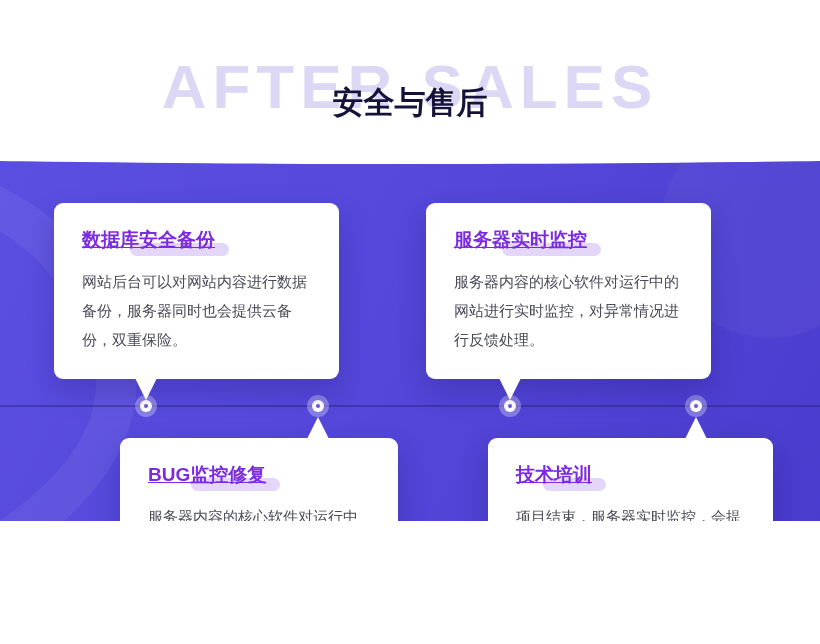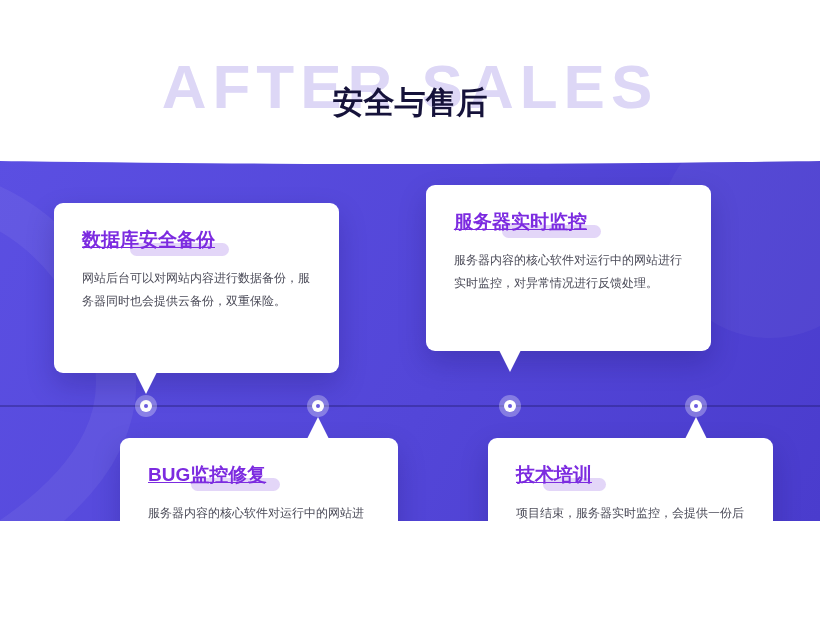--- a/index.html
+++ b/index.html
@@ -117,21 +117,21 @@
     right: -14px;
     bottom: -4px;
     height: 13px;
     border-radius: 7px;
     background: #e3d6f8;
     z-index: 0;
   }
   .card-title .txt { position: relative; z-index: 1; }
   .card-body {
     margin-top: 15px;
-    font-size: 12px;
+    font-size: 15px;
     line-height: 1.95;
     color: #4b4b58;
   }
   .tail {
     position: absolute;
     width: 0; height: 0;
     border-style: solid;
     border-color: transparent;
   }
   .tail.down {
@@ -139,21 +139,21 @@
     border-width: 22px 11px 0 11px;
     border-top-color: #ffffff;
   }
   .tail.up {
     top: -21px;
     border-width: 0 11px 22px 11px;
     border-bottom-color: #ffffff;
   }
 
   .card-1 { left: 54px;  top: 203px; width: 285px; min-height: 170px; }
-  .card-2 { left: 426px; top: 185px; width: 285px; min-height: 166px; }
+  .card-2 { left: 426px; top: 203px; width: 285px; min-height: 166px; }
   .card-3 { left: 120px; top: 438px; width: 278px; min-height: 170px; }
   .card-4 { left: 488px; top: 438px; width: 285px; min-height: 170px; }
 
   .card-1 .tail { left: 81px; }
   .card-2 .tail { left: 73px; }
   .card-3 .tail { left: 187px; }
   .card-4 .tail { left: 197px; }
 
   .dot-1 { left: 140px; }
   .dot-2 { left: 312px; }

